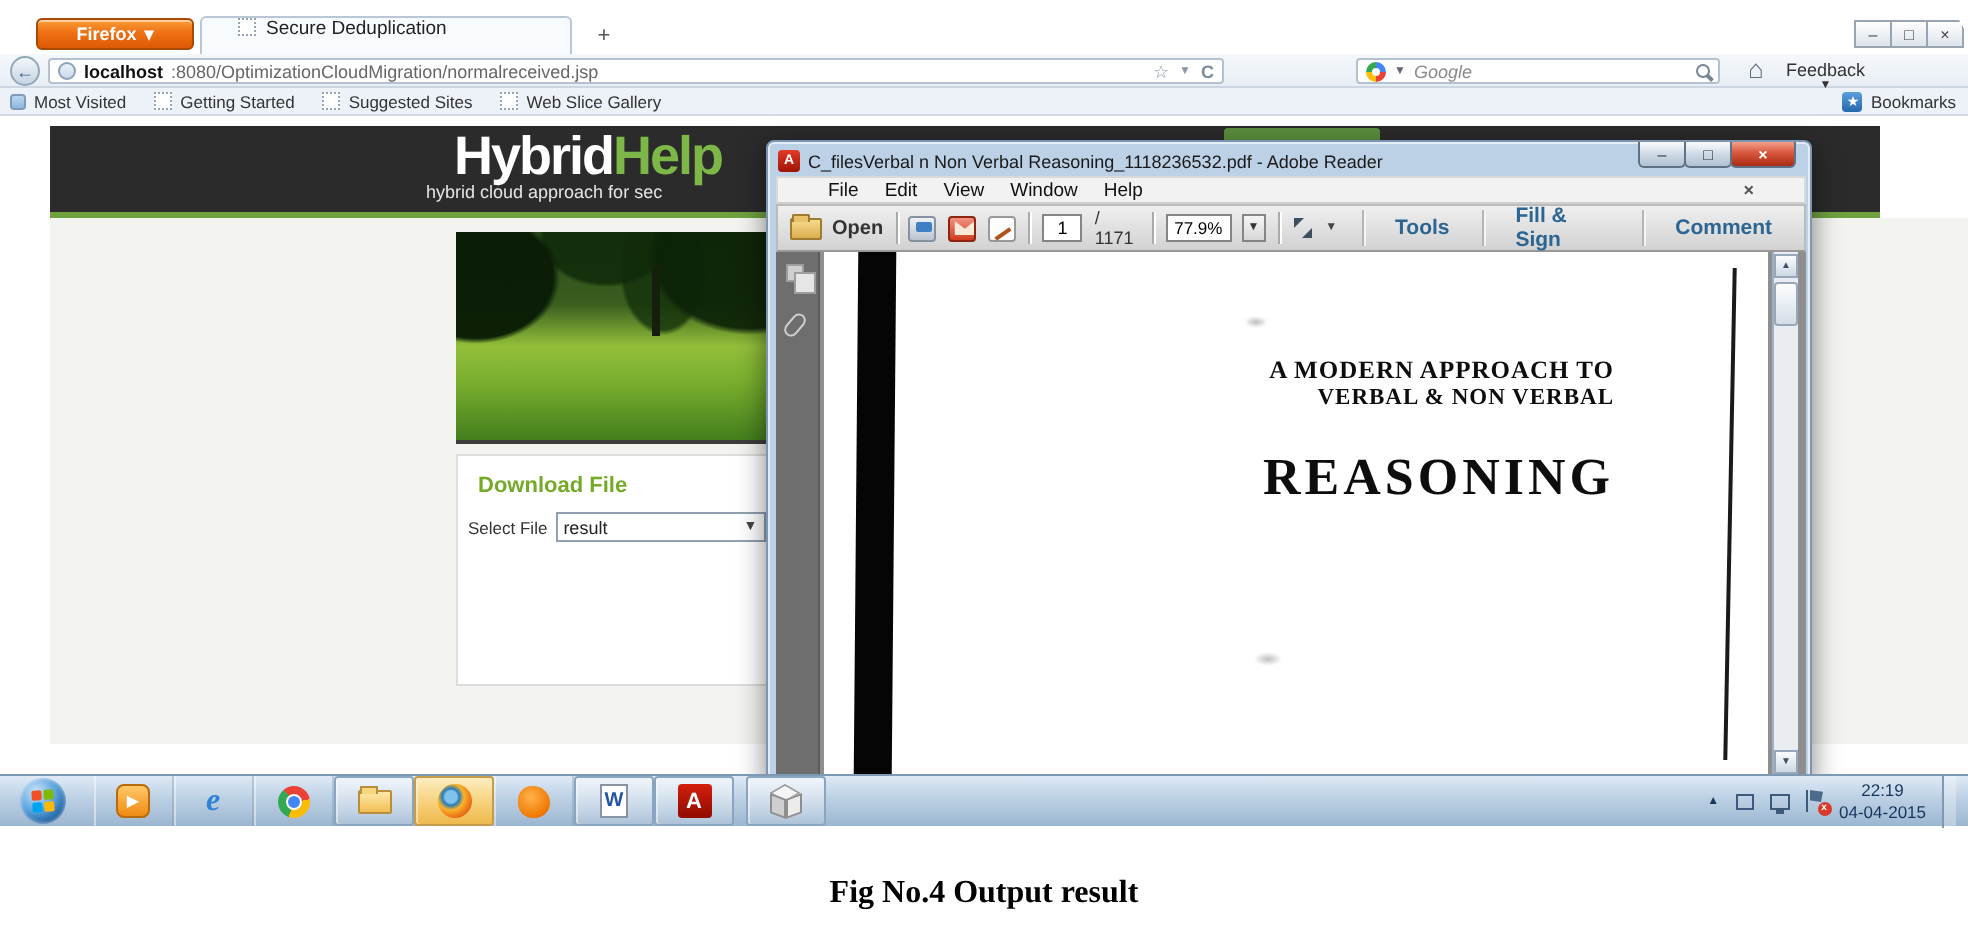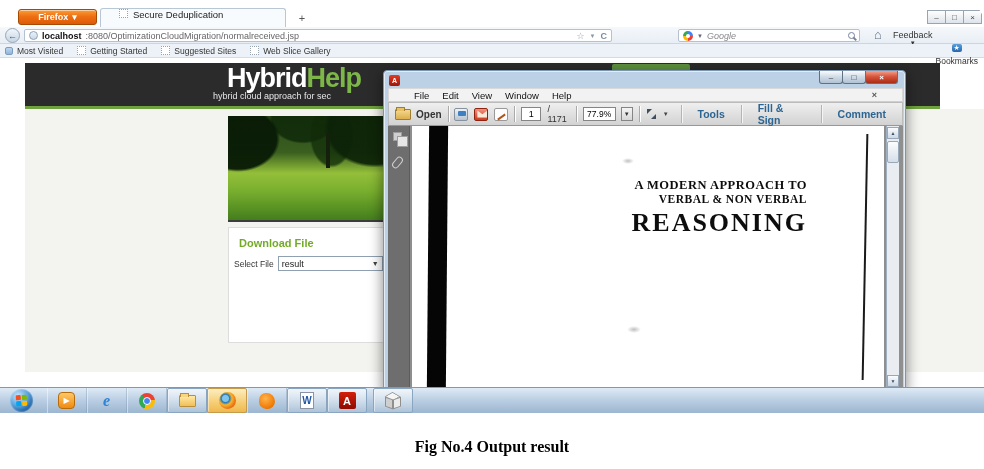--- a/index.html
+++ b/index.html
@@ -48,21 +48,21 @@
   .mag { width:7px; height:7px; border:1.5px solid #76849a; border-radius:50%; position:relative; margin-left:auto; flex:0 0 auto;}
   .mag::after { content:""; position:absolute; width:4px; height:1.5px; background:#76849a;
     transform:rotate(45deg); right:-3px; bottom:-1px; }
   .home { left:874px; top:27px; font-size:13px; color:#5f7083; }
   .feedback { left:893px; top:30px; font-size:9px; color:#333; display:flex; gap:0; align-items:center;flex-direction:column;}
   .bookbar { left:0; top:44px; width:984px; height:14px; background:#edf2f8;
     border-bottom:1px solid #d3dce6; display:flex; align-items:center; gap:14px;
     padding-left:5px; font-size:8.5px; color:#333; }
   .bm-item { display:flex; align-items:center; gap:4px; }
   .mv-ico { width:8px; height:8px; border-radius:2px; background:linear-gradient(#bcd6ef,#8fb7dd); border:1px solid #7d9cbc;}
-  .bookmarks-btn { position:absolute; right:6px; top:0; height:14px; display:flex; align-items:center; gap:4px;flex-direction:column; }
+  .bookmarks-btn { position:absolute; right:6px; top:0; height:14px; display:flex; align-items:center; gap:4px; }
   .bstar { width:10px; height:10px; border-radius:2px; background:linear-gradient(#5aa0dd,#2766ab);
     color:#fff; font-size:7px; display:flex; align-items:center; justify-content:center; }
 
   
   .page-bg { left:25px; top:109px; width:959px; height:263px; background:#f3f4f0; }
   .site-header { left:25px; top:63px; width:915px; height:43px; background:#2b2b2b; }
   .logo { position:absolute; left:202px; top:0px; font-size:27px; font-weight:bold; letter-spacing:-1px; color:#fff; }
   .logo .green { color:#7cb747; }
   .tagline { position:absolute; left:188px; top:28px; font-size:9px; color:#e6e6e6; }
   .hdr-green-btn { position:absolute; left:587px; top:1px; width:78px; height:8px; background:#5c8f3e; border-radius:2px; }
@@ -139,21 +139,21 @@
   .thumb-ico::after { content:""; position:absolute; left:3px; top:3px; width:9px; height:9px; background:#e6e6e6; border:1px solid #9d9d9d; }
   .paperclip { position:absolute; left:6px; top:30px; width:7px; height:13px;
     border:1.5px solid #cfcfcf; border-radius:4px; transform:rotate(40deg); }
   .pdf-page { position:absolute; left:24px; top:0; width:472px; height:100%; background:#fff; }
   .black-band { position:absolute; left:16px; top:0; width:19px; height:100%; background:#050505; transform:skewX(-.5deg); }
   .edge-line { position:absolute; left:452px; top:8px; width:2px; height:246px; background:#1a1a1a; transform:rotate(1.1deg); }
   .doc-text { position:absolute; left:95px; top:52px; width:300px; text-align:right;
     font-family:"Liberation Serif", serif; color:#0d0d0d; }
   .doc-l1 { font-size:12.5px; font-weight:bold; letter-spacing:.5px; }
   .doc-l2 { font-size:11.5px; font-weight:bold; letter-spacing:.5px; }
-  .doc-l3 { font-size:26px; font-weight:bold; letter-spacing:2px; margin-top:3px; }
+  .doc-l3 { font-size:26px; font-weight:bold; letter-spacing:2px; margin-top:19px; }
   .smudge { position:absolute; background:radial-gradient(rgba(0,0,0,.25), transparent 70%); }
   .pdf-scroll { position:absolute; left:498px; top:0; width:13px; height:100%;
     background:#e9edf2; border-left:1px solid #9fb0c2; }
   .sc-btn { position:absolute; left:0; width:12px; height:12px; background:linear-gradient(#fbfcfe,#ccd8e4);
     border:1px solid #97a8ba; font-size:5px; color:#3d5068; display:flex; align-items:center; justify-content:center; }
   .sc-up { top:1px; } .sc-down { bottom:1px; }
   .sc-thumb { position:absolute; left:0; top:15px; width:12px; height:22px;
     background:linear-gradient(#fdfdfe,#d4dee8); border:1px solid #97a8ba; border-radius:2px; }
 
   
@@ -299,20 +299,21 @@
       <span class="select">
         <span>result</span>
         <span class="car">▼</span>
       </span>
     </div>
   </div>
 
   <div class="abs pdf-win">
     <div class="pdf-titlebar">
       <span class="pdficon-s">A</span>
+      <span>C_filesVerbal n Non Verbal Reasoning_1118236532.pdf - Adobe Reader</span>
     </div>
     <div class="pdf-ctl">
       <div class="wbtn min">–</div>
       <div class="wbtn max">□</div>
       <div class="wbtn close">×</div>
     </div>
     <div class="pdf-menubar">
       <span>File</span>
       <span>Edit</span>
       <span>View</span>
@@ -403,16 +404,29 @@
     <div class="tb-cell raised">
       <span class="acro-ico">A</span>
     </div>
     <div class="tb-cell raised" style="margin-left:6px">
       <span class="cube">
           <span class="top"></span>
           <span class="lf"></span>
           <span class="rt"></span>
         </span>
     </div>
+    <div class="tray">
+      <span class="tray-up">▲</span>
+      <span class="tray-sq"></span>
+      <span class="tray-net"></span>
+      <span class="flag">
+          <span class="badge"></span>
+        </span>
+      <span class="clock">
+        <div>22:19</div>
+        <div>04-04-2015</div>
+      </span>
+      <span class="desk-sliver"></span>
+    </div>
   </div>
 
   <div class="abs caption">Fig No.4 Output result</div>
 </div>
 
 </body></html>

